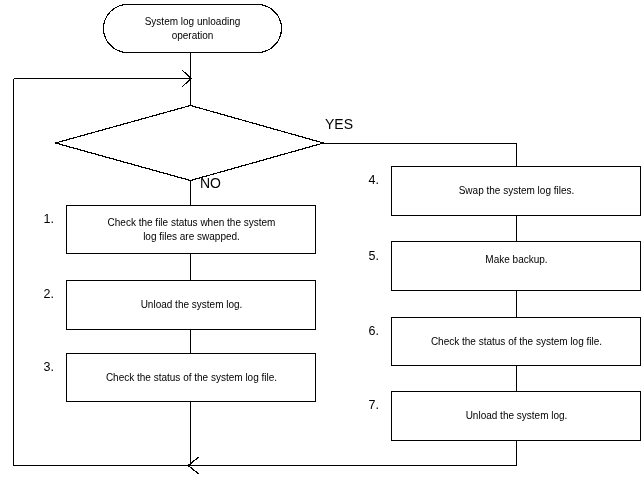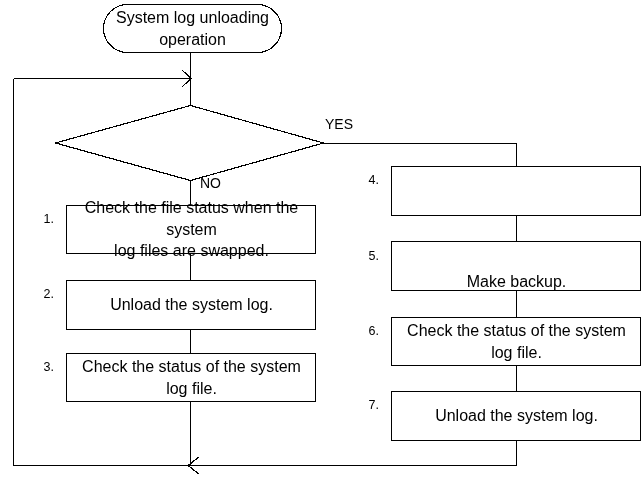--- a/index.html
+++ b/index.html
@@ -23,21 +23,21 @@
     top: 0;
     width: 644px;
     height: 480px;
   }
   .node-text {
     position: absolute;
     display: flex;
     align-items: center;
     justify-content: center;
     text-align: center;
-    font-size: 16px;
+    font-size: 10px;
     color: #000000;
     line-height: 1.35;
     box-sizing: border-box;
     padding: 0 6px;
     white-space: pre-line;
     pointer-events: none;
   }
   .step-number {
     position: absolute;
     font-size: 12.5px;
@@ -121,17 +121,18 @@
   <div class="node-text" style="left:67px; top:205px; width:249px; height:49px;">Check the file status when the system
 log files are swapped.</div>
   <div class="node-text" style="left:67px; top:280px; width:249px; height:50px;">Unload the system log.</div>
   <div class="node-text" style="left:67px; top:353px; width:249px; height:49px;">Check the status of the system log file.</div>
 
   <div class="step-number" style="left:357px; top:173px;">4.</div>
   <div class="step-number" style="left:357px; top:249px;">5.</div>
   <div class="step-number" style="left:357px; top:324px;">6.</div>
   <div class="step-number" style="left:357px; top:398px;">7.</div>
 
-  <div class="node-text" style="left:392px; top:241px; width:249px; height:38px;margin-top:22px;">Make backup.</div>
+  <div class="node-text" style="left:392px; top:166px; width:249px; height:50px;">Swap the system log files.</div>
+  <div class="node-text" style="left:392px; top:241px; width:249px; height:38px;">Make backup.</div>
   <div class="node-text" style="left:392px; top:317px; width:249px; height:49px;">Check the status of the system log file.</div>
   <div class="node-text" style="left:392px; top:391px; width:249px; height:50px;">Unload the system log.</div>
 
 </div>
 
 </body></html>

